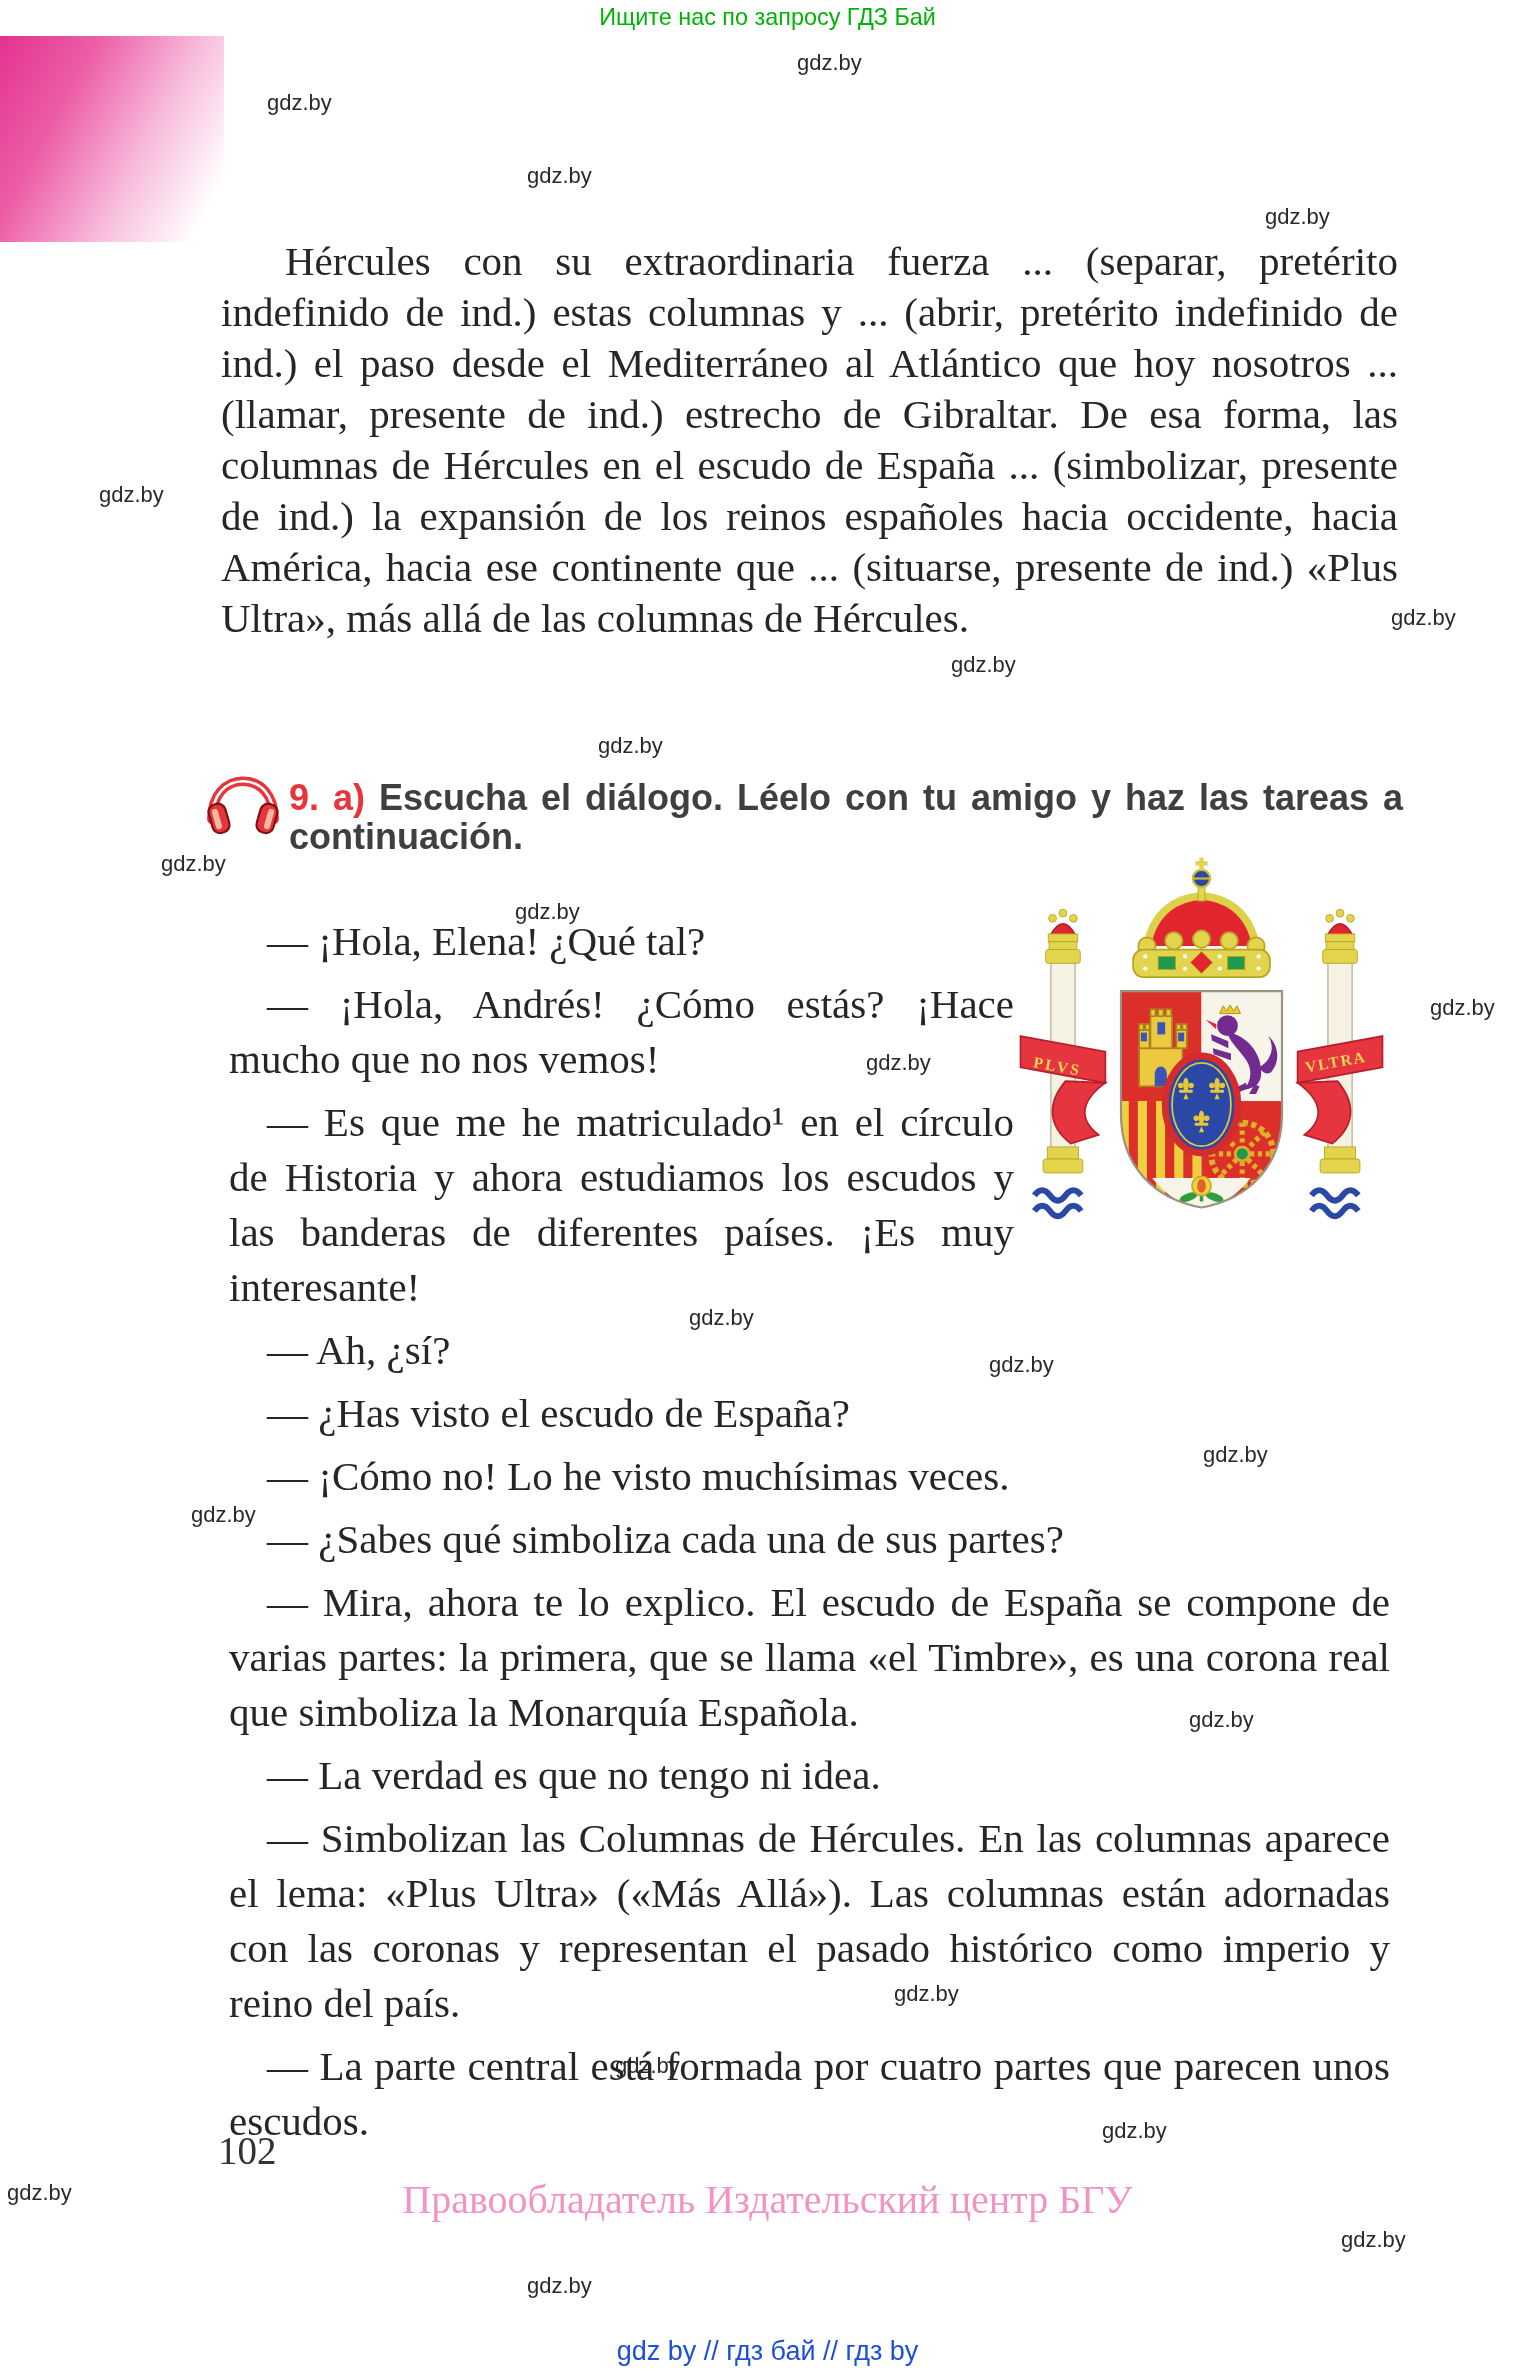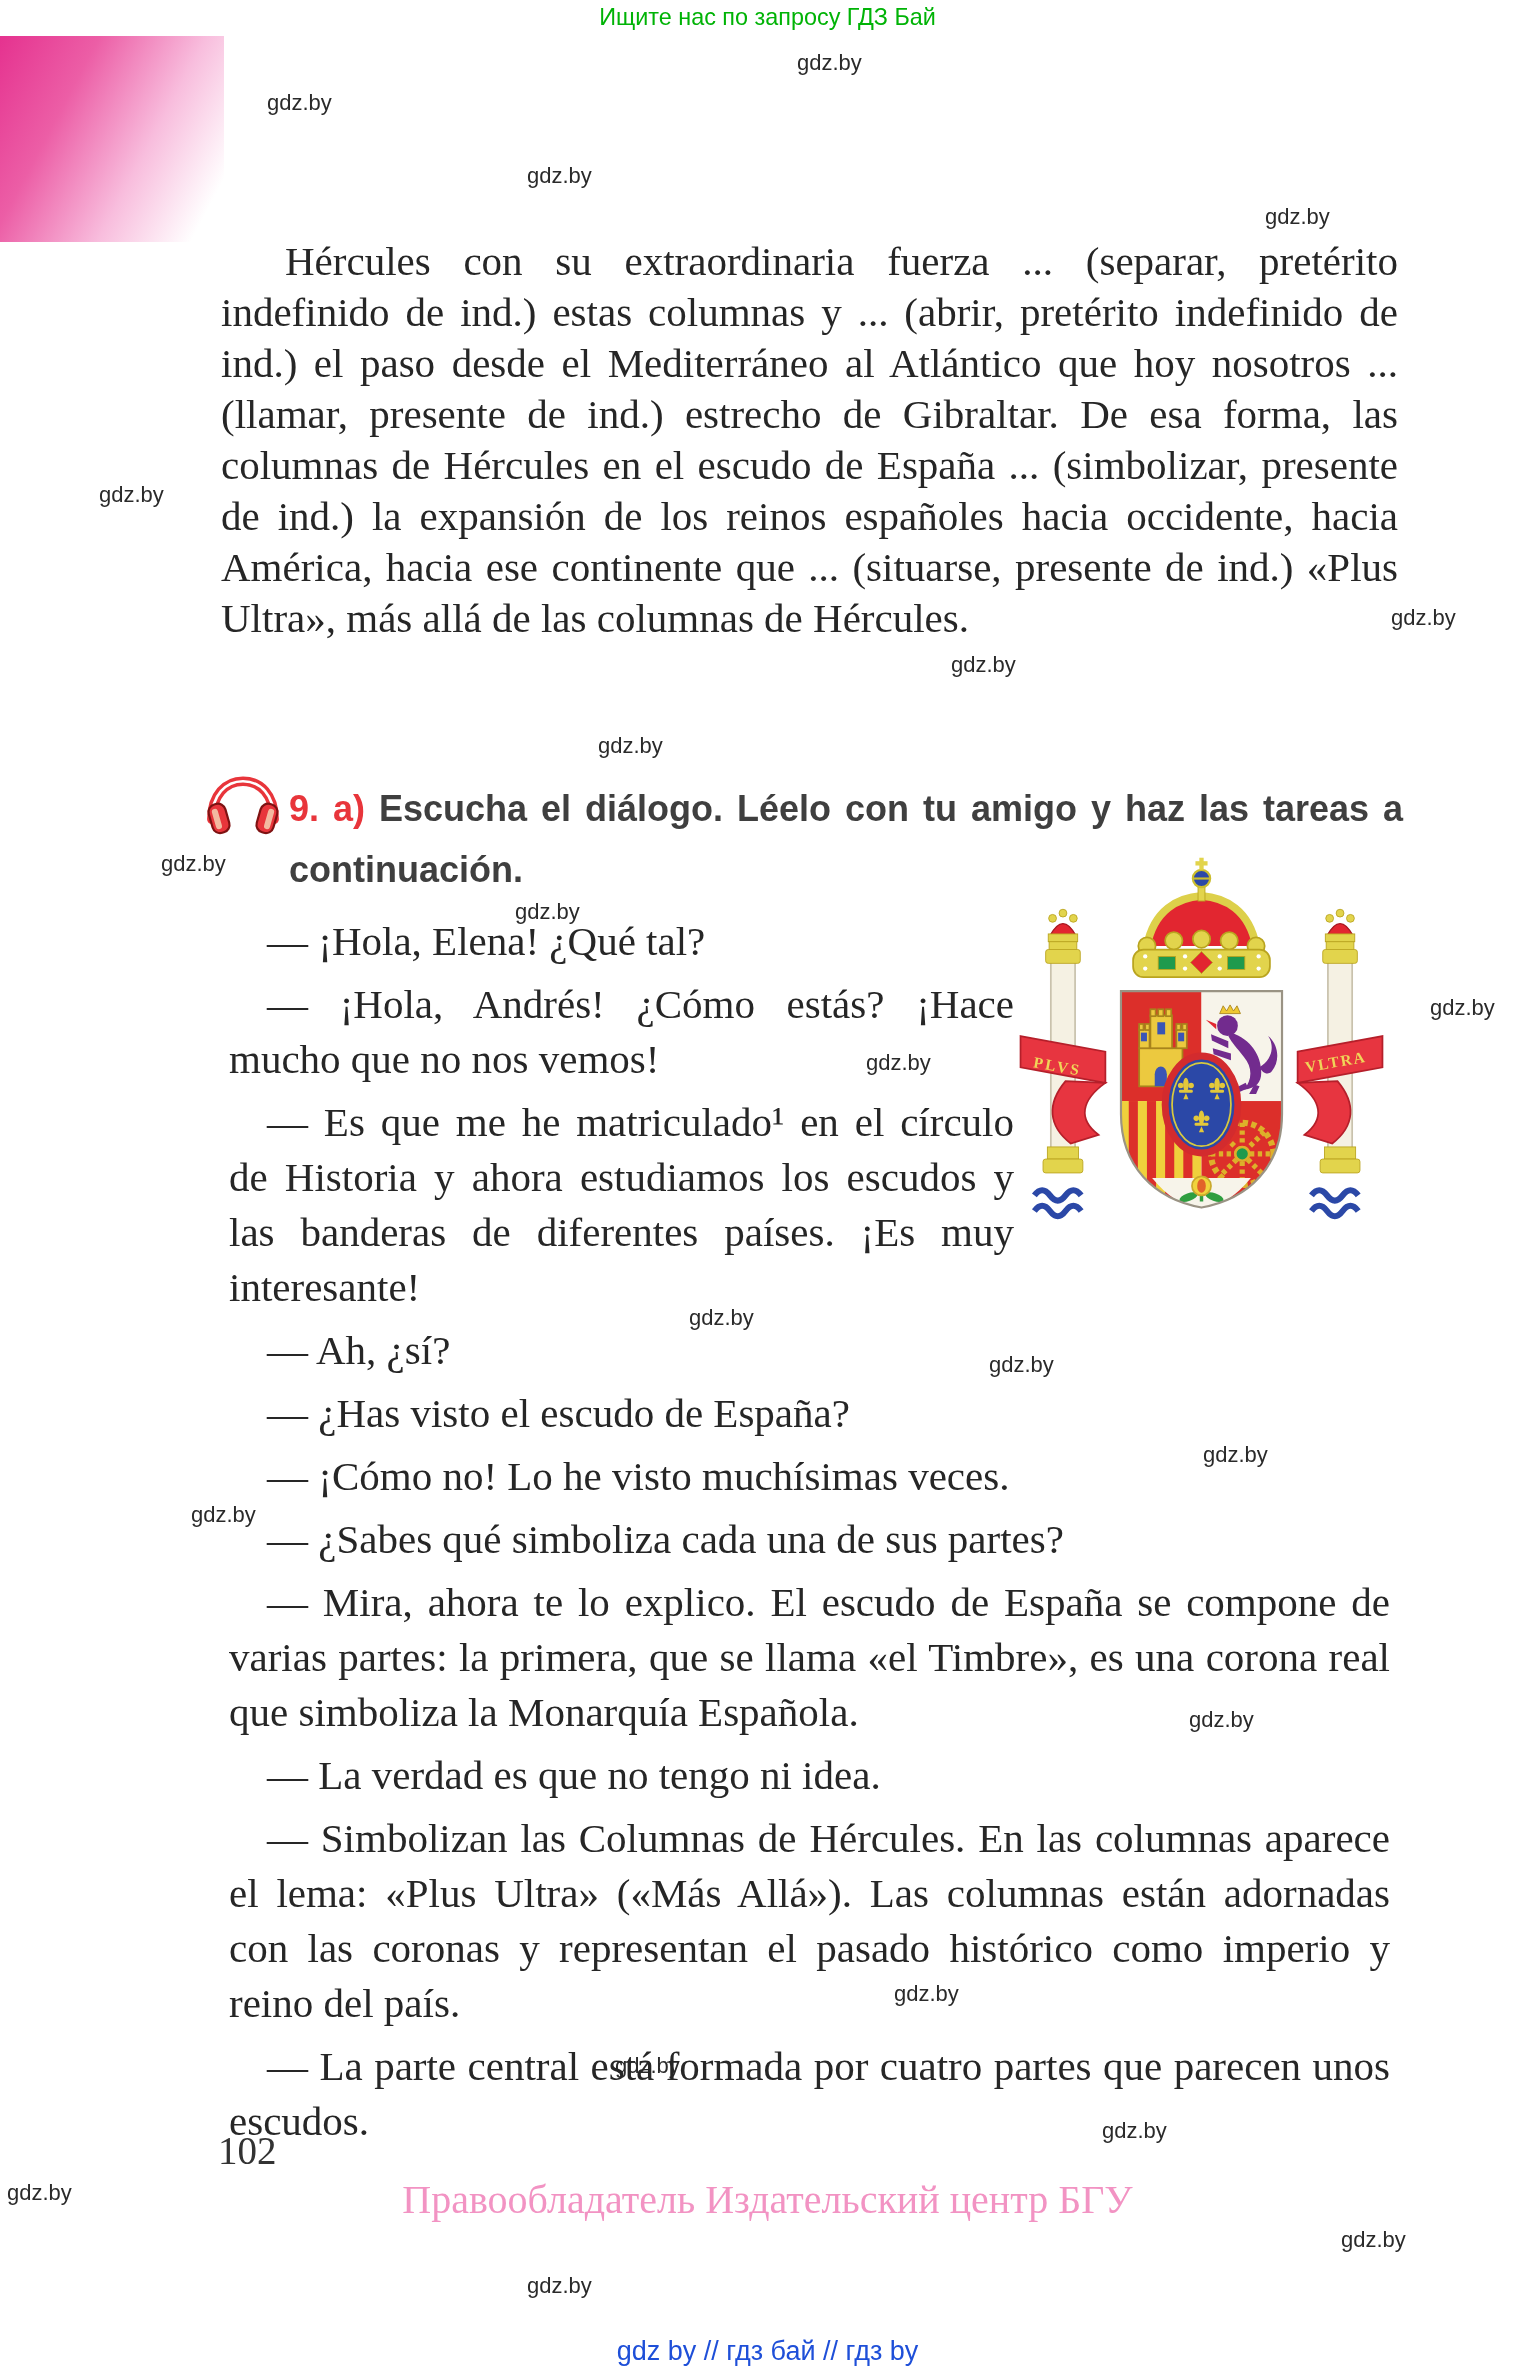--- a/index.html
+++ b/index.html
@@ -19,21 +19,21 @@
       white-space:nowrap;}
 
   
   .para1{position:absolute;left:221px;top:236px;width:1177px;font-size:41px;line-height:51px;
          text-align:justify;text-indent:64px;color:#262626;}
 
   
   .headphones{position:absolute;left:198px;top:769px;}
   .instruction{position:absolute;left:289px;top:778px;width:1114px;
                font-family:"Liberation Sans", sans-serif;font-weight:bold;
-               font-size:36px;line-height:61px;color:#3f3f3f;text-align:justify;}
+               font-size:36px;line-height:39px;color:#3f3f3f;text-align:justify;}
   .ex-num{color:#e8353b;margin-right:14px;}
 
   
   .dialogue{position:absolute;left:221px;top:906px;width:1177px;}
   .dialogue p{margin:8px;font-size:41px;line-height:55px;text-align:justify;text-indent:38px;color:#262626;}
   .dlg-narrow p{max-width:785px;}
 
   
   .escudo{position:absolute;left:1015px;top:856px;}
 

